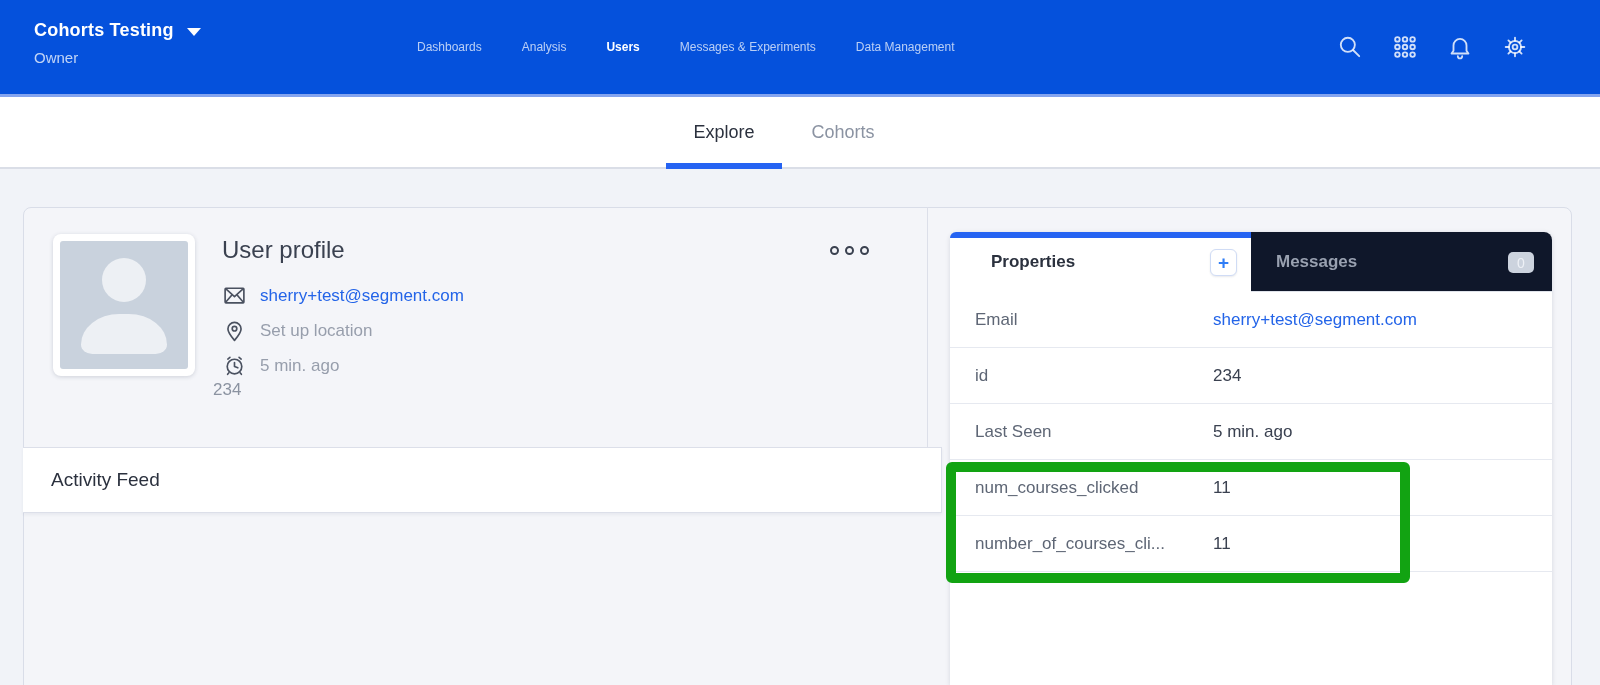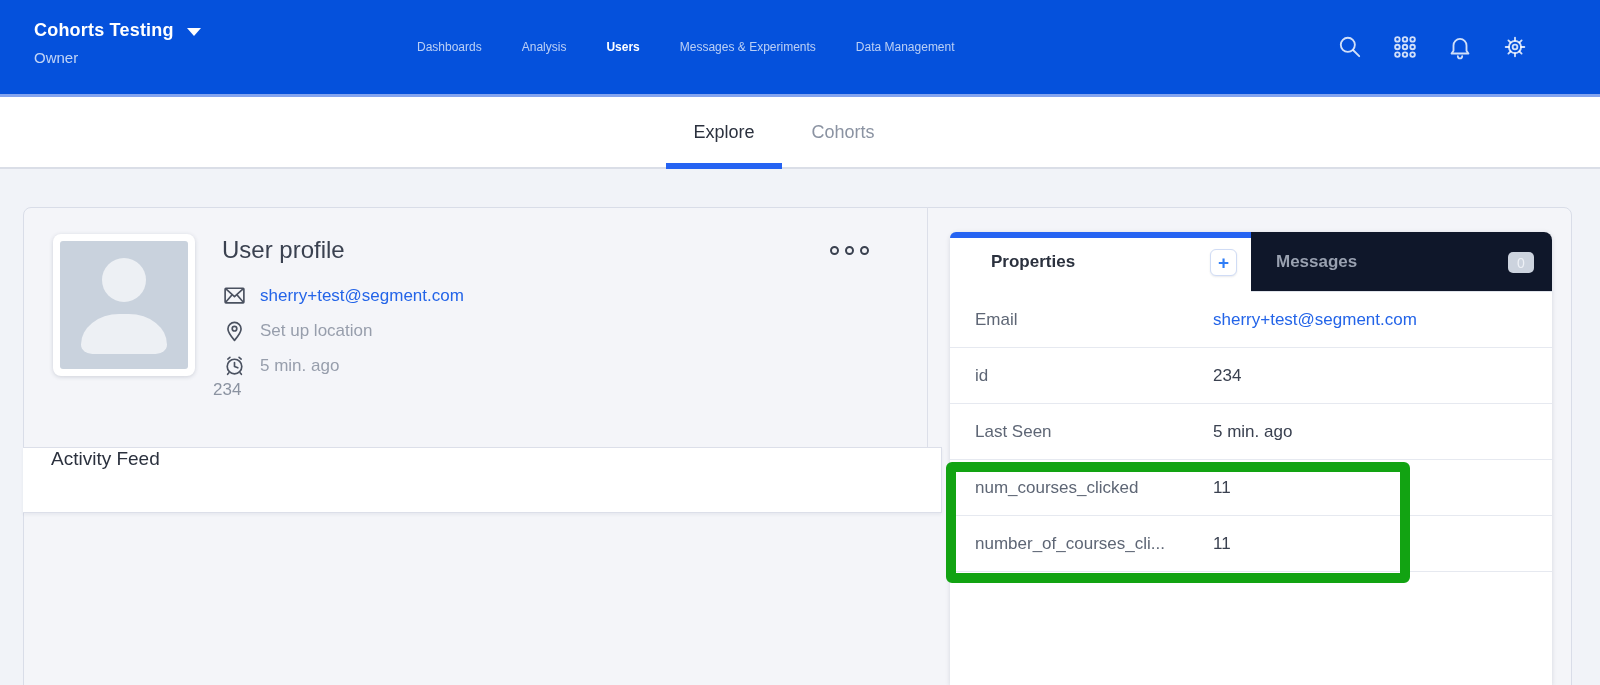--- a/index.html
+++ b/index.html
@@ -66,21 +66,21 @@
   .info-email { color:#2364e8; cursor:pointer; }
   .info-gray { color:#979eac; }
   .profile-id { position:absolute; left:190px; top:173px; font-size:17px; color:#8b93a1; }
   .more-options { position:absolute; left:826px; top:242px; display:flex; gap:6px;
     cursor:pointer; padding:4px; }
   .more-dot { width:9px; height:9px; border:2.2px solid #3a4150; border-radius:50%; }
 
   
   .activity-band { position:absolute; left:23px; top:447px; width:919px; height:66px;
     background:#ffffff; border:1px solid #dcdfe9; border-left:none;
-    box-shadow:0 2px 3px rgba(40,50,80,.06); display:flex; }
+    box-shadow:0 2px 3px rgba(40,50,80,.06); display:flex; align-items:center; }
   .activity-title { margin-left:28px; font-size:19px; color:#2b313e; }
 
   
   .props-panel { position:absolute; left:950px; top:232px; width:602px; height:453px;
     background:#ffffff; border-radius:8px 8px 0 0;
     box-shadow:0 1px 5px rgba(30,40,70,.14); }
   .panel-tabs { display:flex; height:60px; }
   .ptab { width:301px; position:relative; display:flex; align-items:center;
     cursor:pointer; }
   .ptab-properties { background:#ffffff; border-radius:8px 0 0 0; }

